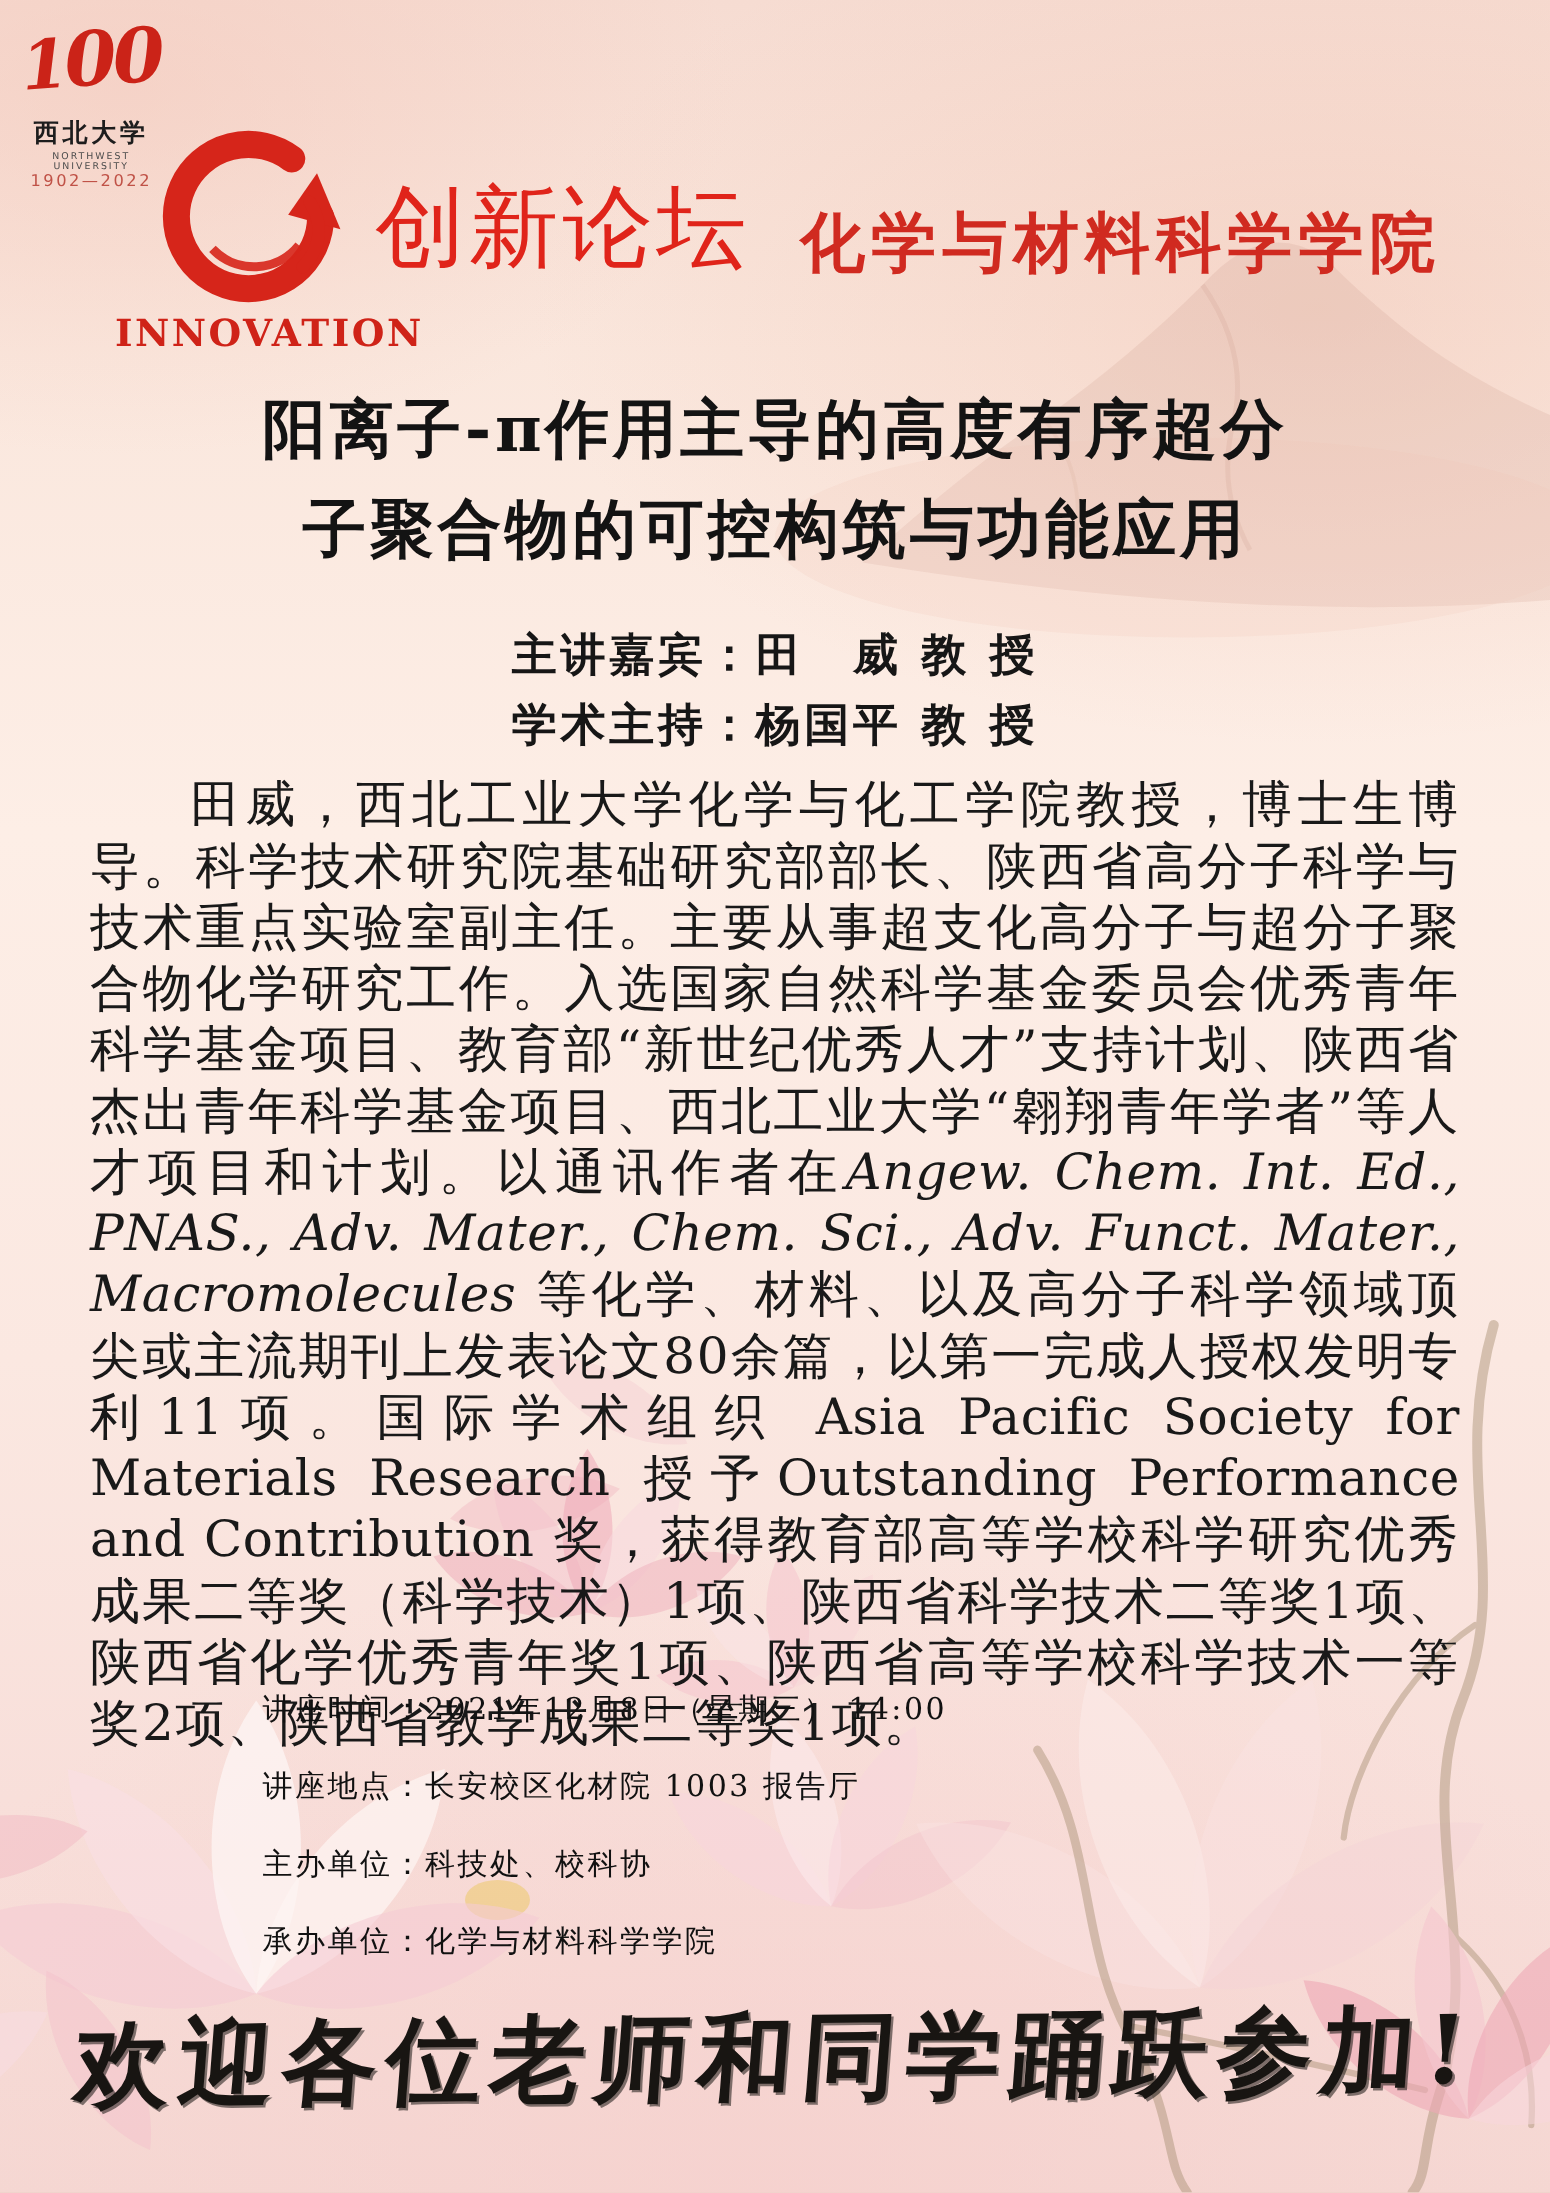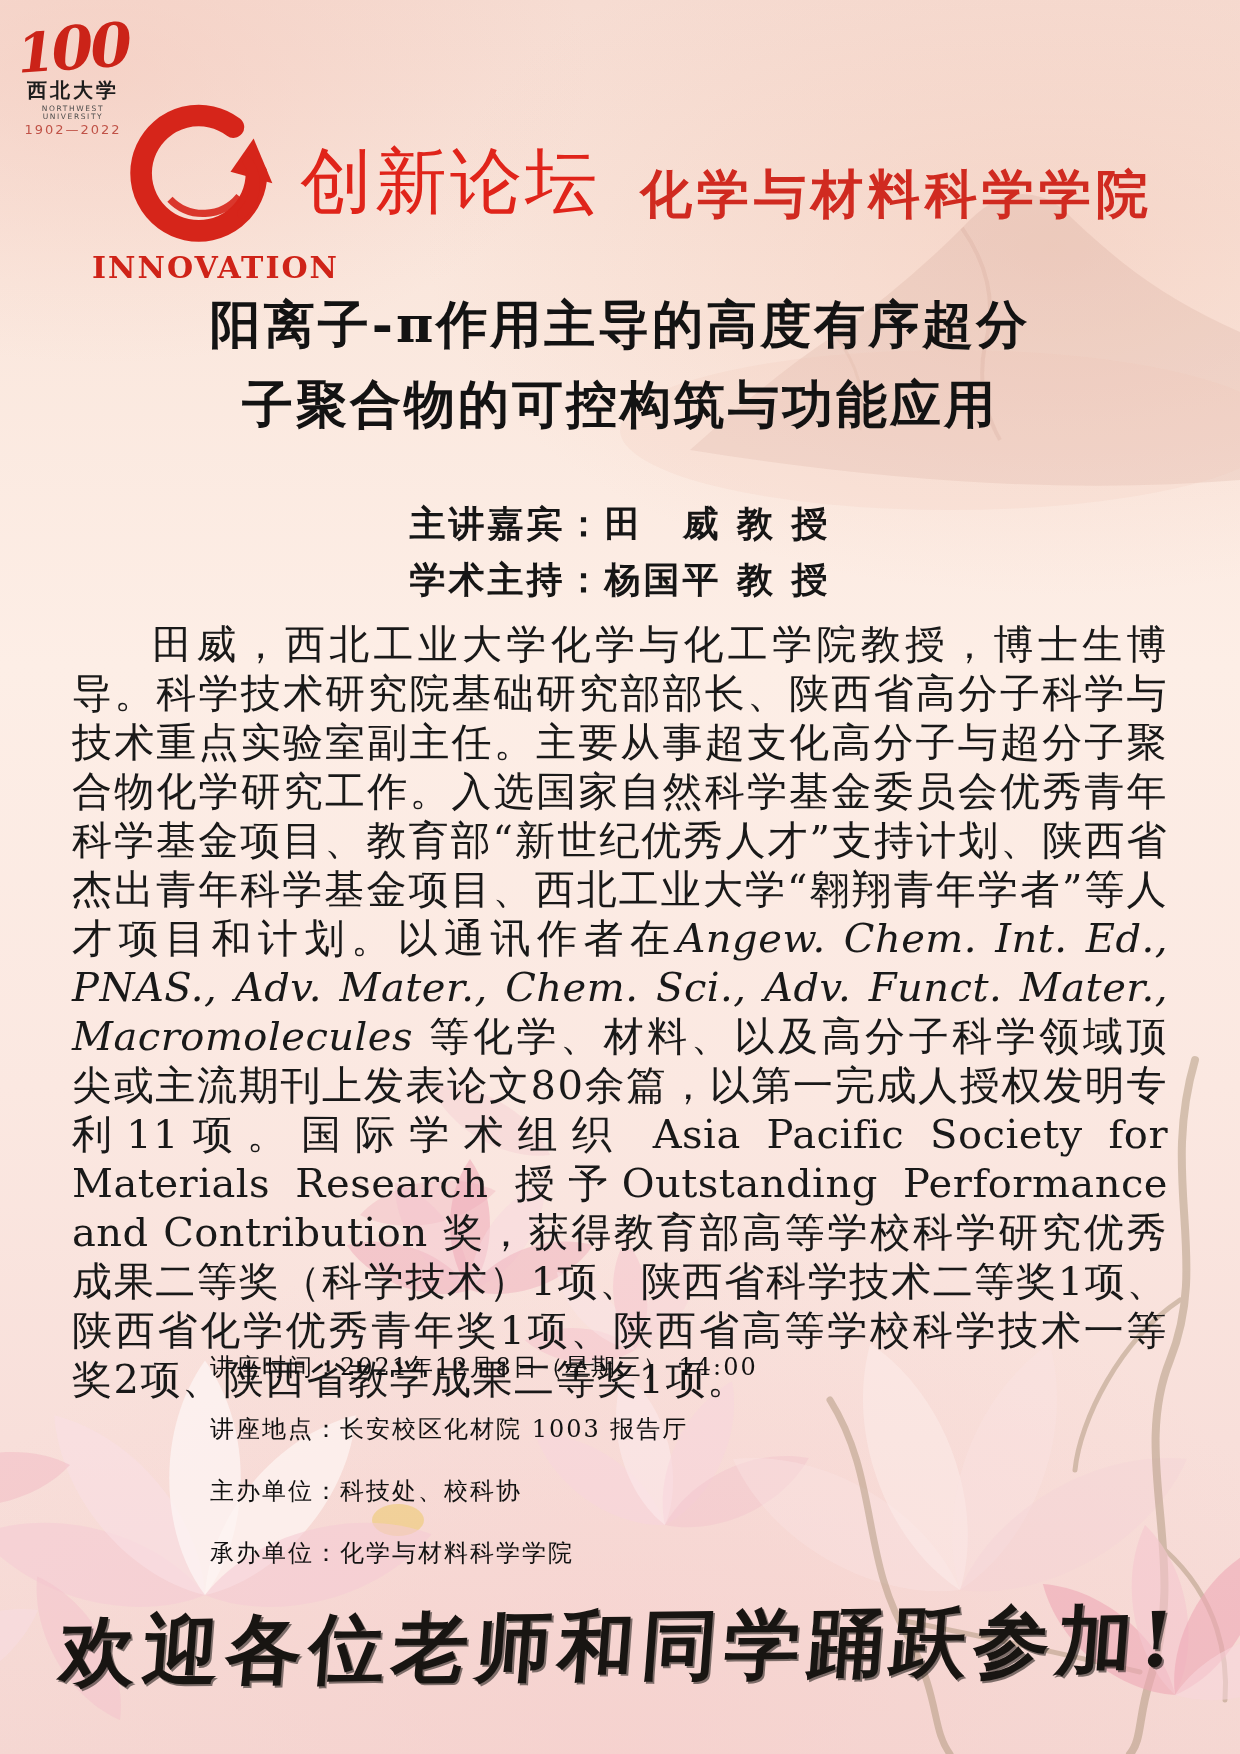--- a/index.html
+++ b/index.html
@@ -14,40 +14,40 @@
       radial-gradient(700px 420px at 8% 4%,  rgba(243,196,183,.45), rgba(243,196,183,0) 70%),
       radial-gradient(1000px 700px at 50% 100%, rgba(246,205,203,.55), rgba(246,205,203,0) 75%),
       linear-gradient(180deg,#f6dcd2 0%,#fae7dd 16%,#fdeee6 38%,#fbe8e1 62%,#f8dfda 82%,#f5d8d3 100%);
   }
   .bg-art{position:absolute;inset:0;width:1240px;height:1754px;pointer-events:none;}
 
   
   .uni-logo{position:absolute;left:14px;top:18px;width:118px;text-align:center;line-height:1;z-index:3;}
   .uni-num{font-style:italic;font-weight:700;font-size:60px;color:#cb2318;letter-spacing:-3px;transform:rotate(-4deg);}
   .uni-num::first-letter{font-size:54px;}
-  .uni-cn{font-weight:700;font-size:20px;color:#1d1d1d;letter-spacing:3px;margin-top:2px;}
+  .uni-cn{font-weight:700;font-size:20px;color:#1d1d1d;letter-spacing:3px;margin-top:18px;}
   .uni-en{font-family:"DejaVu Sans",sans-serif;font-size:7.5px;color:#4c4c4c;letter-spacing:1.6px;margin-top:5px;}
   .uni-years{font-family:"DejaVu Sans",sans-serif;font-size:13px;color:#c05247;letter-spacing:2px;margin-top:3px;}
 
   .hdr-series{
     position:absolute;left:133px;top:44px;z-index:3;
     font-weight:700;font-size:47px;color:#d8261b;letter-spacing:4px;
     text-shadow:1px 1px 0 rgba(216,38,27,.25);
   }
 
   
   .innov{position:absolute;left:92px;top:104px;width:228px;text-align:center;z-index:3;}
   .innov-mark{display:block;margin:0 auto;width:164px;height:150px;}
   .innov-word{font-size:30px;color:#cf2318;letter-spacing:2px;margin-top:-4px;font-weight:700;text-align:center;}
 
   .forum-row{position:absolute;left:300px;top:140px;display:flex;align-items:baseline;gap:40px;z-index:3;white-space:nowrap;}
   .forum-name{font-weight:400;font-size:72px;color:#e0241a;letter-spacing:3px;line-height:1.15;}
   .forum-session{font-weight:700;font-size:52px;color:#d02a20;letter-spacing:5px;transform:translateY(6px);}
 
-  .title{position:absolute;left:0;right:0;top:284px;z-index:3;text-align:center;
+  .title{position:absolute;left:0;right:0;top:304px;z-index:3;text-align:center;
     font-weight:700;font-size:51px;color:#131313;line-height:80px;letter-spacing:3px;}
 
   .person{position:absolute;left:0;right:0;text-align:center;z-index:3;
     font-weight:700;font-size:36px;color:#161616;letter-spacing:3px;}
   .speaker{top:500px;}
   .host{top:556px;}
 
   .bio{position:absolute;left:72px;width:1096px;top:620px;margin:0;z-index:3;
     font-size:40px;line-height:49px;color:#191919;text-align:justify;text-indent:2em;letter-spacing:1.5px;}
   .bio .ital{font-style:italic;letter-spacing:.5px;}

